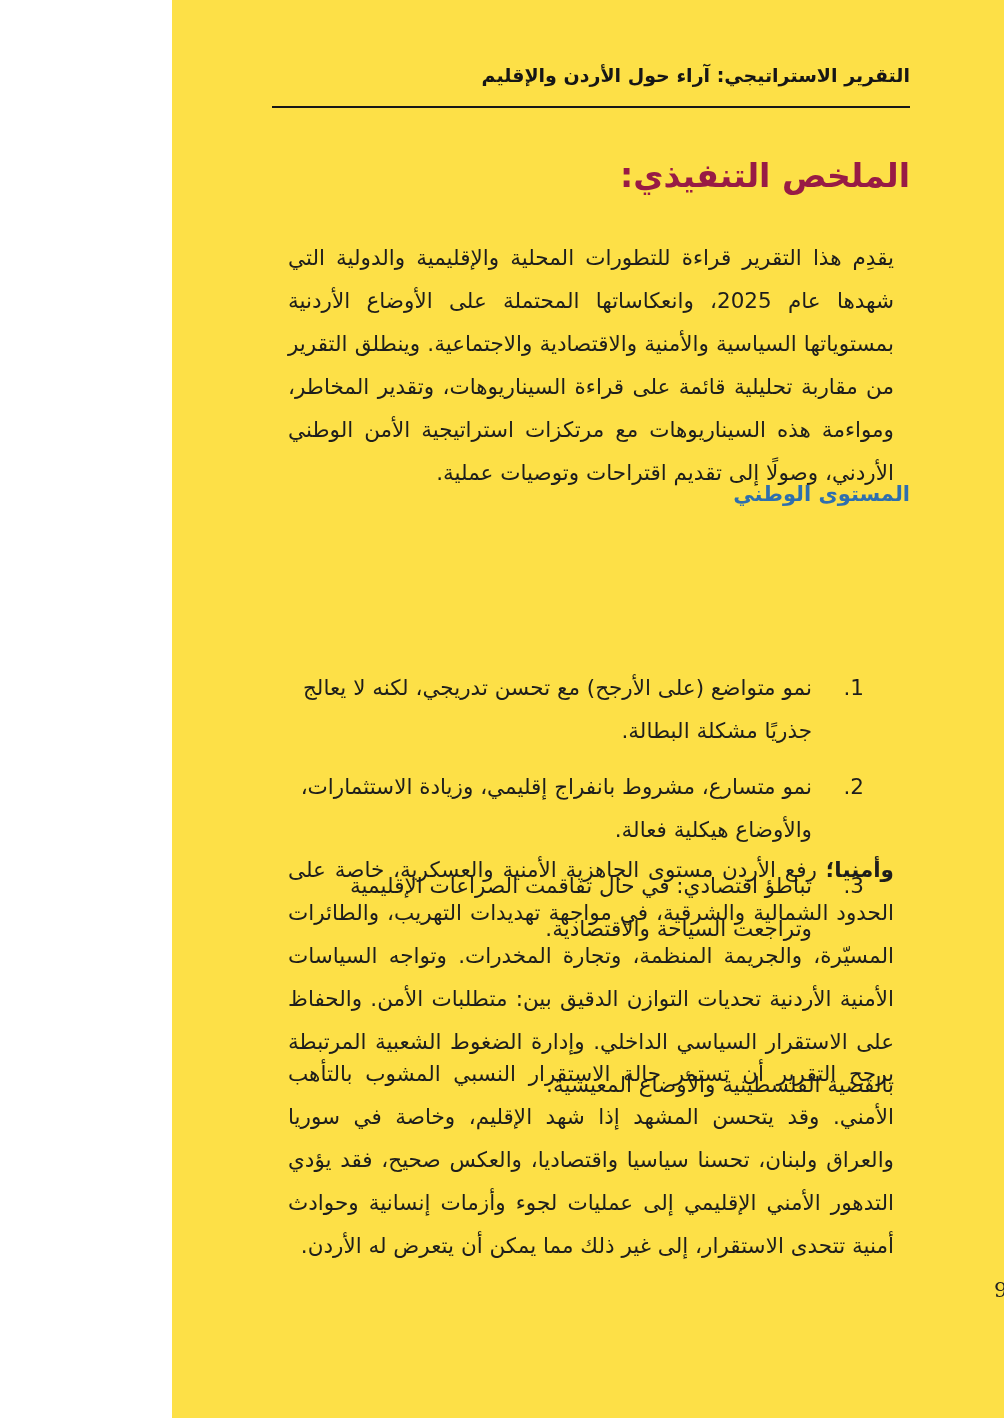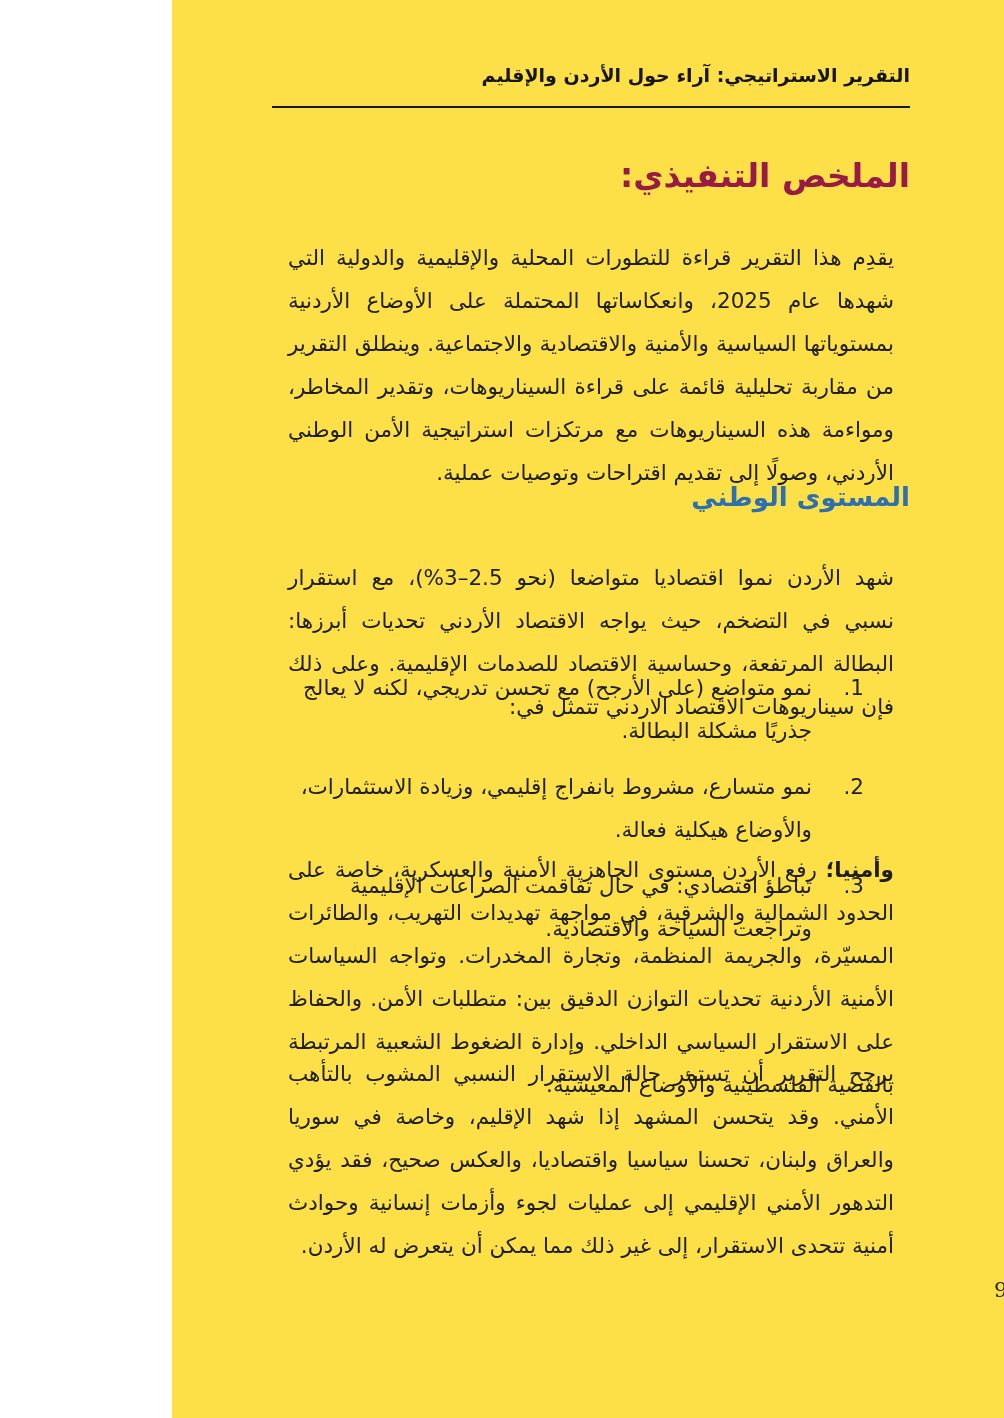--- a/index.html
+++ b/index.html
@@ -63,21 +63,21 @@
   .p-security { top: 832px; }
   .p-outlook { top: 1036px; }
   .p-security .lead { font-weight: 700; }
   .national-title {
     position: absolute;
     top: 482px;
     right: 94px;
     left: 100px;
     margin: 0;
     text-align: right;
-    font-size: 26px;
+    font-size: 21px;
     font-weight: 700;
     color: #2e6fae;
   }
   .scenario-list {
     position: absolute;
     top: 666px;
     right: 94px;
     left: 100px;
     margin: 0;
     padding: 0 46px 0 0;
@@ -115,21 +115,20 @@
   <div class="running-head">التقرير الاستراتيجي: آراء حول الأردن والإقليم</div>
 
   <hr class="head-rule">
 
   <h1 class="exec-title">الملخص التنفيذي:</h1>
 
   <p class="body-par p-intro">يقدِم هذا التقرير قراءة للتطورات المحلية والإقليمية والدولية التي شهدها عام 2025، وانعكاساتها المحتملة على الأوضاع الأردنية بمستوياتها السياسية والأمنية والاقتصادية والاجتماعية. وينطلق التقرير من مقاربة تحليلية قائمة على قراءة السيناريوهات، وتقدير المخاطر، ومواءمة هذه السيناريوهات مع مرتكزات استراتيجية الأمن الوطني الأردني، وصولًا إلى تقديم اقتراحات وتوصيات عملية.</p>
 
   <h2 class="national-title">المستوى الوطني</h2>
 
-  <p class="body-par p-economy">شهد الأردن نموا اقتصاديا متواضعا (نحو 2.5–3%)، مع استقرار نسبي في التضخم، حيث يواجه الاقتصاد الأردني تحديات أبرزها: البطالة المرتفعة، وحساسية الاقتصاد للصدمات الإقليمية. وعلى ذلك فإن سيناريوهات الاقتصاد الاردني تتمثل في:</p>
 
   <ol class="scenario-list">
     <li class="scenario-item">
       <span class="scenario-number">1.</span>
       <span class="scenario-text">نمو متواضع (على الأرجح) مع تحسن تدريجي، لكنه لا يعالج جذريًا مشكلة البطالة.</span>
     </li>
     <li class="scenario-item">
       <span class="scenario-number">2.</span>
       <span class="scenario-text">نمو متسارع، مشروط بانفراج إقليمي، وزيادة الاستثمارات، والأوضاع هيكلية فعالة.</span>
     </li>

